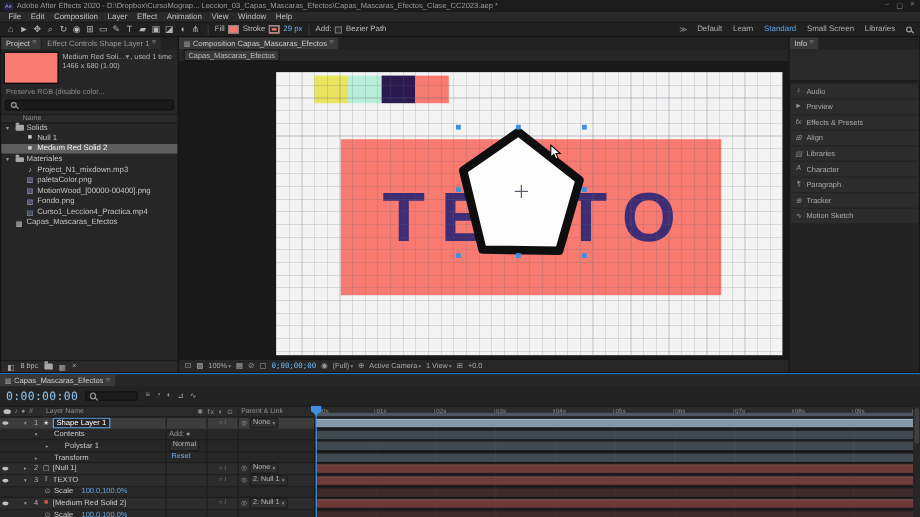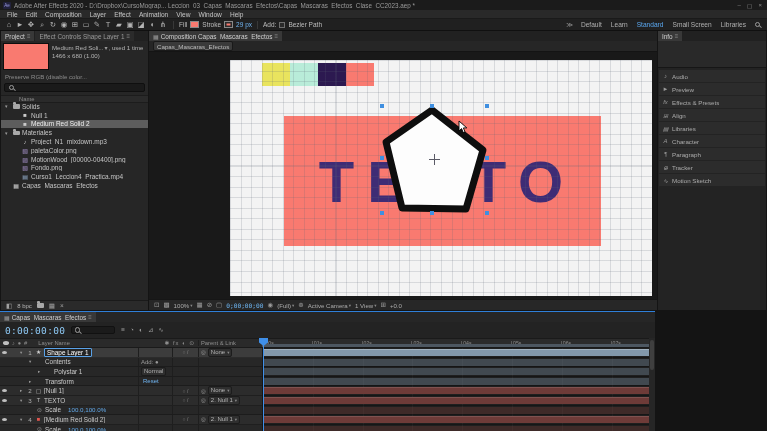--- a/index.html
+++ b/index.html
@@ -122,21 +122,21 @@
   
   .right-dock{left:658px;top:31px;width:108px;height:279px;background:#232323;}
   .info-content{height:26px;background:#292929;border-bottom:1px solid #161616;}
   .dock-list{padding-top:2px;}
   .dock-item{height:12px;margin:0 1px 1px 1px;background:#2c2c2c;display:flex;align-items:center;gap:3px;
              padding:0 3px;box-sizing:border-box;}
   .gicon{font-size:6px;color:#9a9a9a;flex:none;width:7px;text-align:center;font-style:italic;}
   .dlabel{font-size:6.2px;color:#ababab;}
 
   
-  .timeline-panel{left:0;top:311px;width:655px;height:120px;background:#232323;border-top:1px solid #2f7fd9;box-sizing:border-box;}
+  .timeline-panel{left:0;top:311px;width:767px;height:120px;background:#232323;border-top:1px solid #2f7fd9;box-sizing:border-box;}
   .timeline-panel .ptabs{background:#262626;}
   .ticon-comp{font-size:6px;color:#9a9a9a;}
   .tl-toolbar{height:16px;display:flex;align-items:center;gap:6px;padding-left:5px;background:#232323;box-sizing:border-box;}
   .tl-timecode{font-size:9.5px;color:#8ec9f5;font-family:"DejaVu Sans Mono",monospace;letter-spacing:0.3px;}
   .tl-search{width:44px;height:8px;background:#1b1b1b;border:1px solid #111;border-radius:2px;display:flex;
              align-items:center;padding-left:2px;box-sizing:border-box;}
   .tl-icons{display:flex;gap:5px;color:#9a9a9a;font-size:6.5px;}
   .tl-header{height:10px;display:flex;background:#2a2a2a;border-top:1px solid #1a1a1a;border-bottom:1px solid #1a1a1a;box-sizing:border-box;}
   .tlh-left{width:262px;flex:none;display:flex;align-items:center;gap:3px;padding-left:3px;box-sizing:border-box;
             font-size:5.8px;color:#8f8f8f;}

